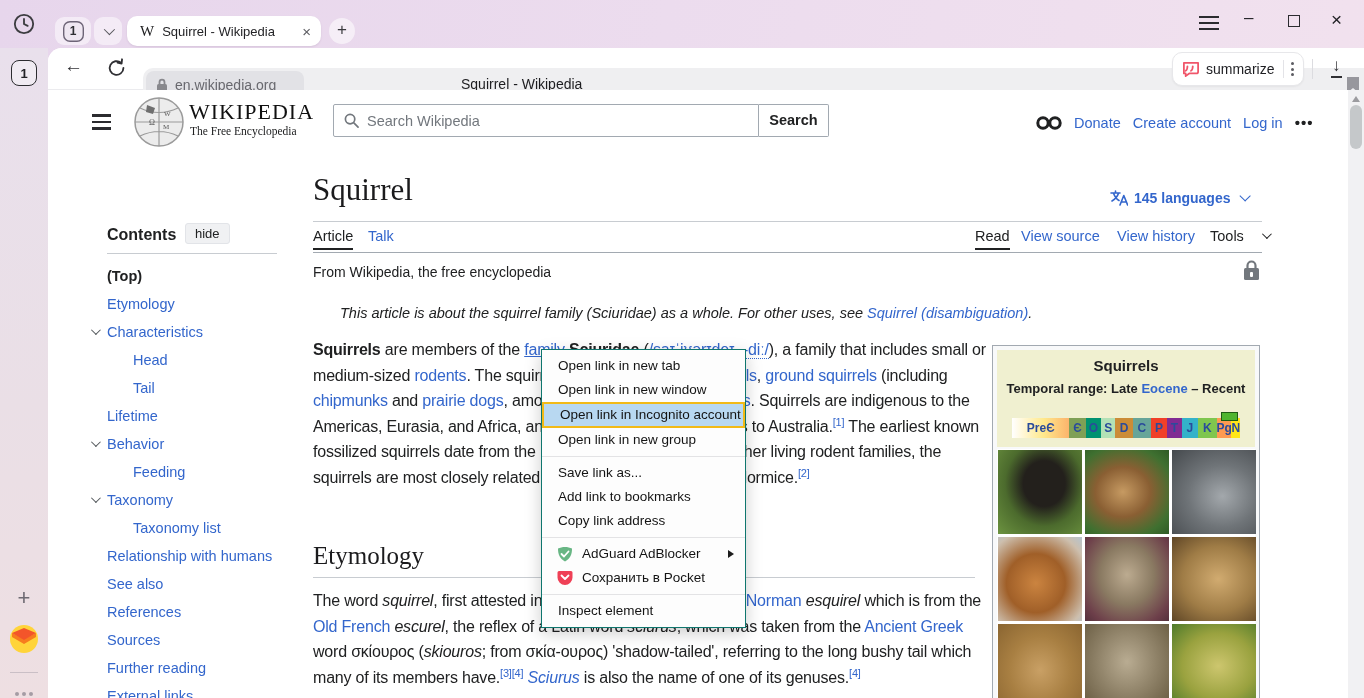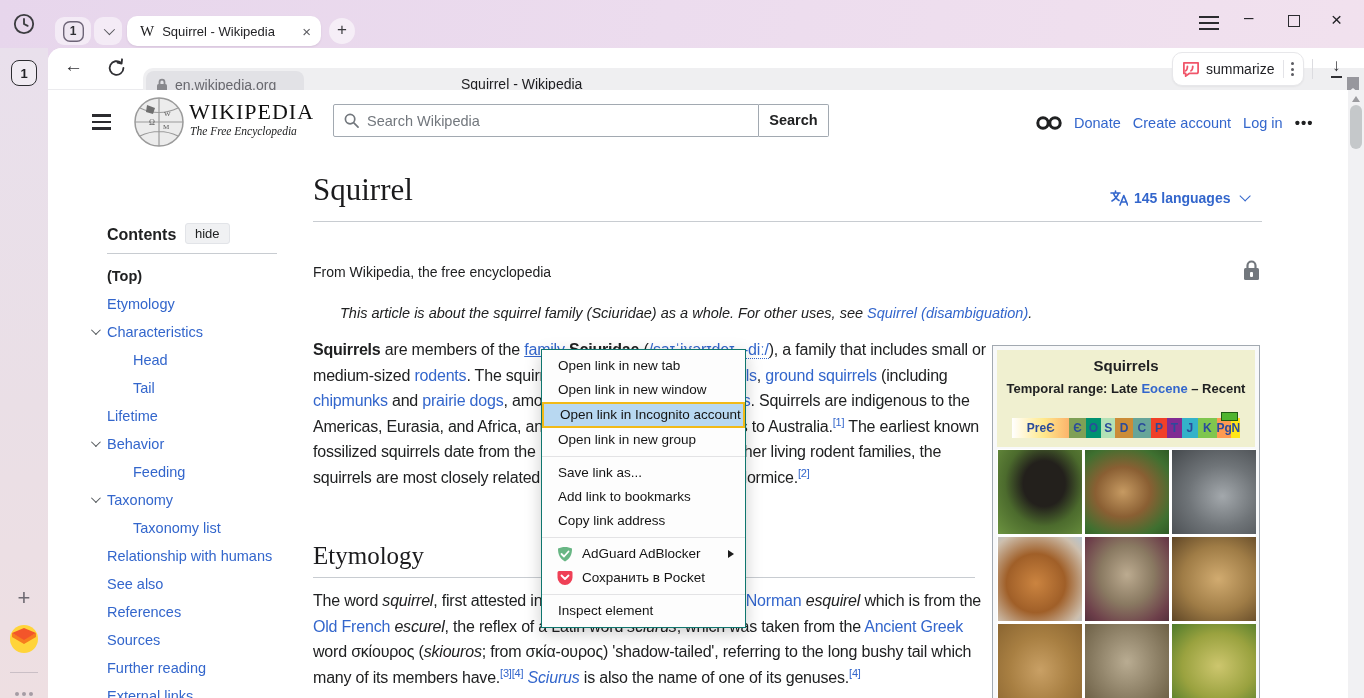--- a/index.html
+++ b/index.html
@@ -75,21 +75,21 @@
 
   
   .page { position:absolute; left:0; top:42px; right:0; bottom:0; background:#fff; overflow:hidden;
     color:#202122; }
   .hamb { position:absolute; left:44px; top:20px; width:19px; }
   .hamb i { display:block; height:2.4px; background:#2b2b2f; margin:4.2px 0; }
   .globe { position:absolute; left:85px; top:5px; }
   .logo-word { position:absolute; left:141px; top:9px; font-family:"Liberation Serif","DejaVu Serif",serif;
     font-size:22px; letter-spacing:1px; color:#101010; }
   .logo-sub { position:absolute; left:142px; top:35px; font-family:"Liberation Serif","DejaVu Serif",serif;
-    font-size:11.5px; color:#202122;font-style:italic; }
+    font-size:11.5px; color:#202122; }
   .search-wrap { position:absolute; left:285px; top:14px; display:flex; }
   .search-box { width:426px; height:33px; border:1px solid #a2a9b1; border-radius:2px 0 0 2px;
     display:flex; align-items:center; background:#fff; }
   .mag-ic { width:15px; height:15px; margin:0 8px 0 10px; color:#72777d; flex:0 0 auto; }
   .search-ph { font-size:14.5px; color:#72777d; }
   .search-btn { width:70px; height:33px; border:1px solid #a2a9b1; border-left:none; background:#fff;
     font-size:14.5px; font-weight:bold; color:#202122; text-align:center; line-height:31px;
     border-radius:0 2px 2px 0; }
   .hdr-links { position:absolute; top:24px; left:988px; display:flex; align-items:center; }
   .oo-ic { width:26px; height:14px; margin-right:12px; color:#202122; }
@@ -308,20 +308,29 @@
         <svg class="langsvg" viewBox="0 0 18 16">
           <path d="M1 3 h9 M5.5 1 v2 M2 11 Q7 8 8.5 3.2 M3.5 3.2 Q5.5 8.5 9 10.5" stroke="#3366cc" stroke-width="1.6" fill="none" stroke-linecap="round"></path>
           <path d="M10 15 L13.8 5.5 L17.6 15 M11.2 12 h5.2" stroke="#3366cc" stroke-width="1.6" fill="none" stroke-linecap="round" stroke-linejoin="round"></path>
         </svg>
         <span class="lang-txt">145 languages</span>
         <span class="chev lang-chev"></span>
       </div>
       <div class="pg-title">Squirrel</div>
       <div class="rule1"></div>
 
+      <div class="tabsrow">
+        <span class="wtab on" style="left:0;">Article</span>
+        <span class="wtab off" style="left:55px;">Talk</span>
+        <span class="wtab on" style="left:662px;">Read</span>
+        <span class="wtab off" style="left:708px;">View source</span>
+        <span class="wtab off" style="left:804px;">View history</span>
+        <span class="wtab" style="left:897px;color:#202122;"><span>Tools</span></span>
+        <span class="chev tools-chev" style="position:absolute;left:943px;top:4px;border-color:#202122;"></span>
+      </div>
 
       <div class="fromwiki">From Wikipedia, the free encyclopedia</div>
       <svg class="prot-ic" viewBox="0 0 17 21">
         <rect x="1" y="8" width="15" height="12" rx="1.5" fill="currentColor"></rect>
         <path d="M4.5 8 V5.5 a4 4 0 0 1 8 0 V8" fill="none" stroke="currentColor" stroke-width="2.2"></path>
         <rect x="7" y="12" width="3" height="5" rx="1" fill="#fff"></rect>
       </svg>
 
       <div class="toc">
         <div class="toc-head">Contents</div>

